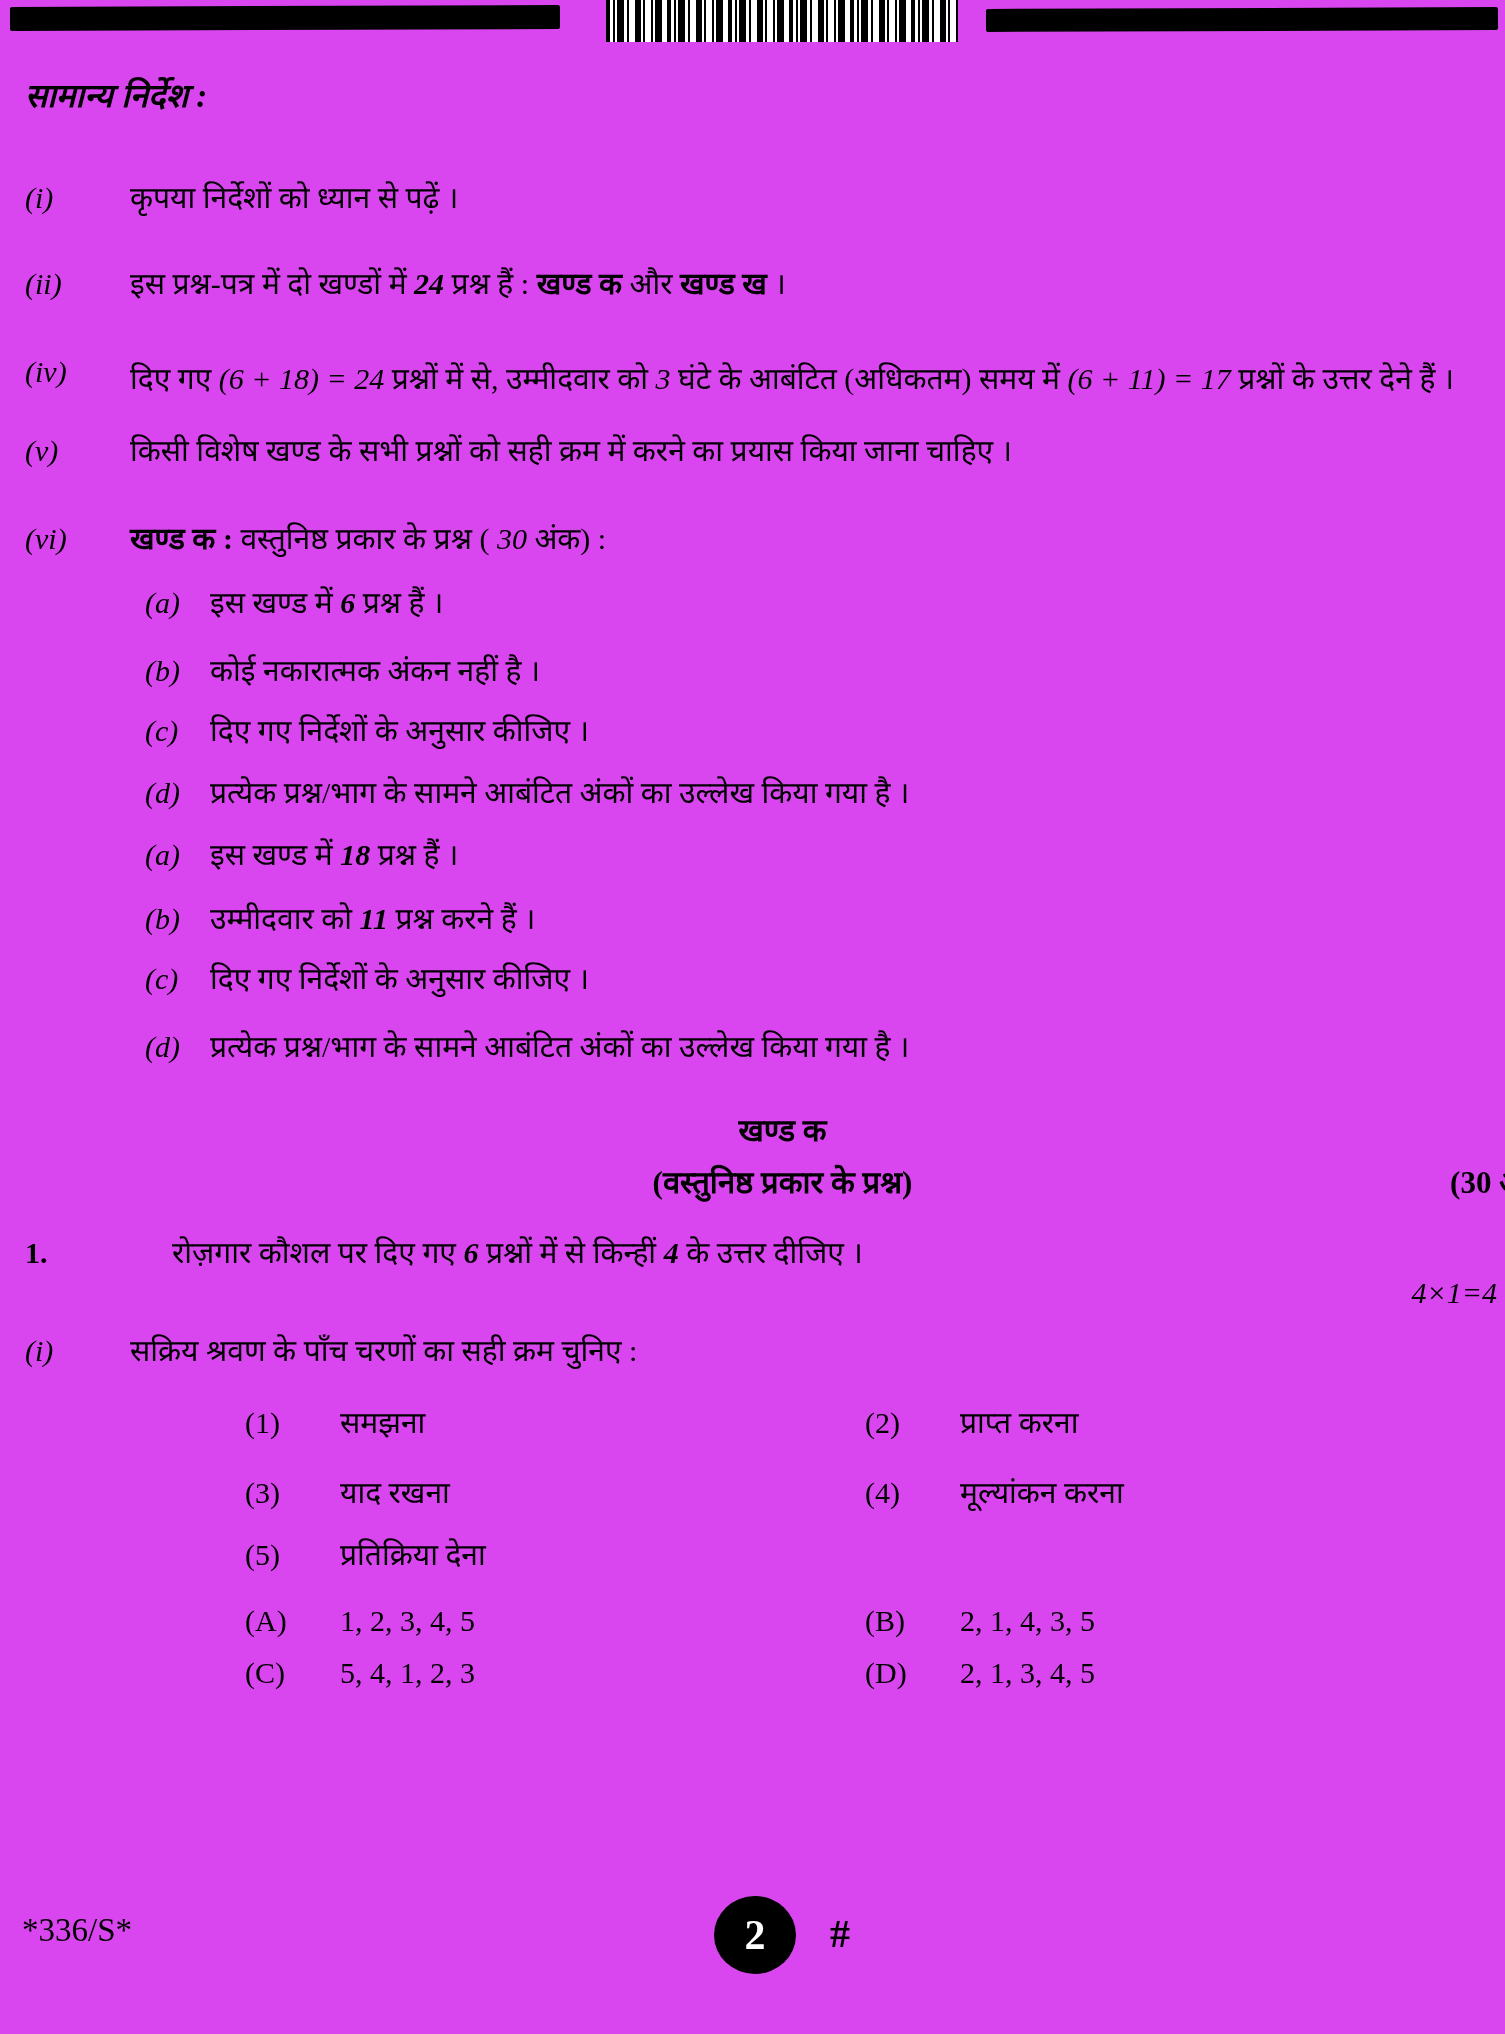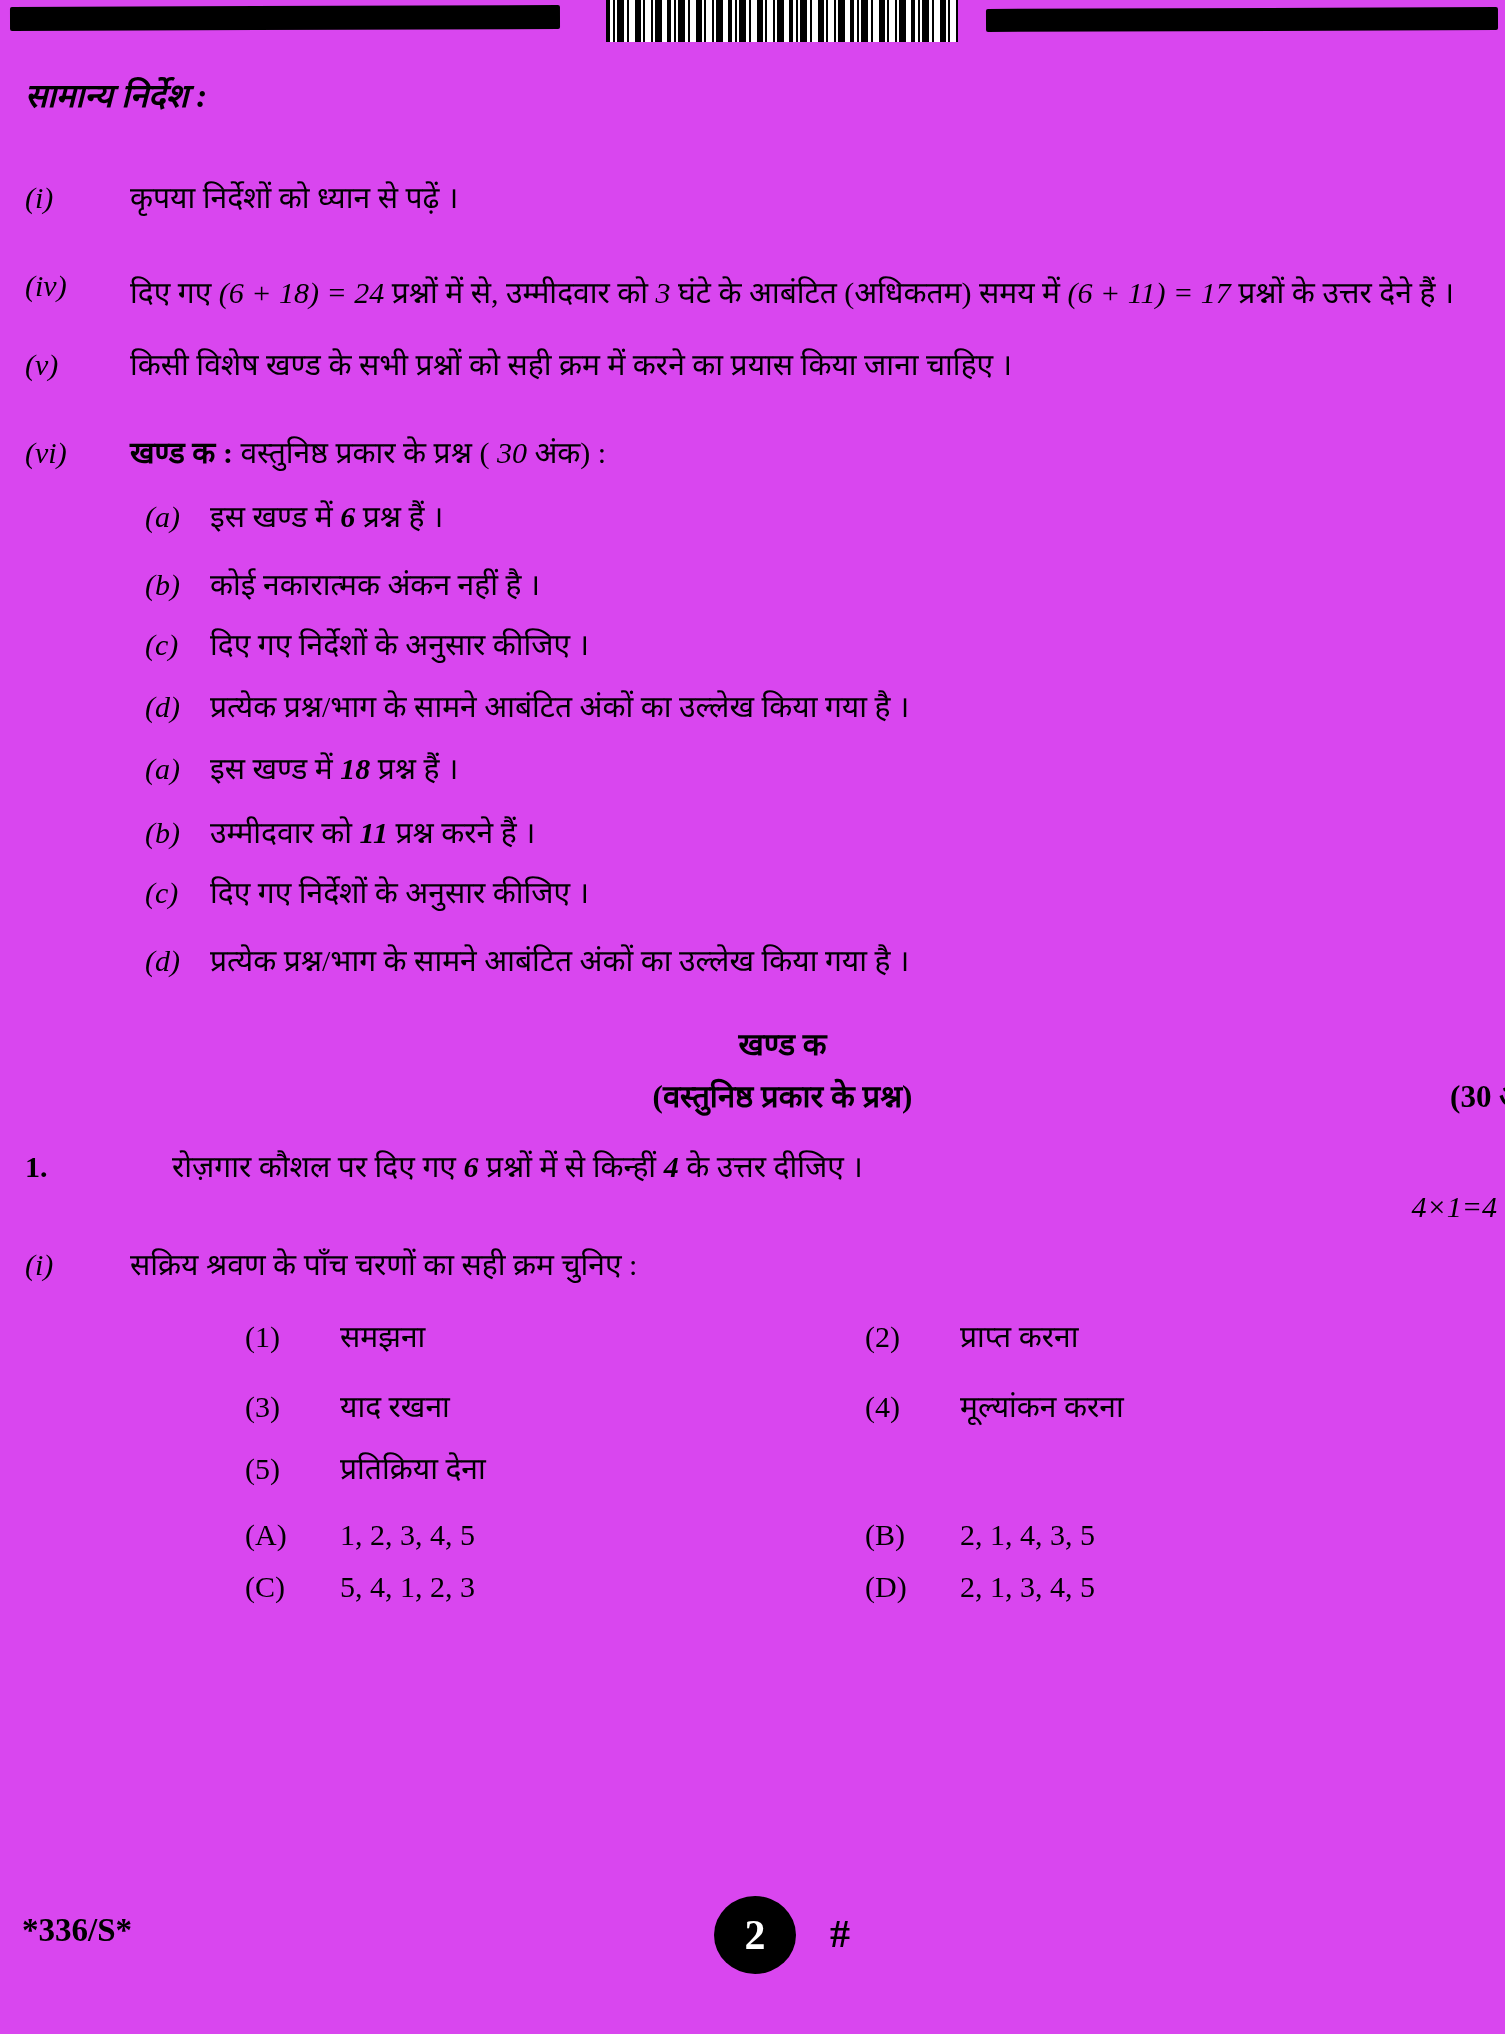--- a/index.html
+++ b/index.html
@@ -34,21 +34,21 @@
 
   .qrow{display:flex;margin-left:25px;margin-right:8px;font-size:30px;line-height:44px;}
   .qrow>.qnum{flex:0 0 105px;font-weight:bold;}
   .qrow>.qtext{flex:1;margin-left:42px;}
   .qrow>.qmarks{flex:0 0 170px;text-align:right;font-style:italic;margin-top:40px;}
 
   .optrow{display:flex;margin-left:245px;font-size:30px;line-height:44px;}
   .optcell{flex:0 0 620px;display:flex;}
   .optcell>.num{flex:0 0 95px;}
 
-  .footer-code{position:absolute;left:22px;top:1912px;font-size:33px;font-weight:bold;}
+  .footer-code{position:absolute;left:22px;top:1912px;font-size:33px;font-weight:normal;}
   .page-badge{position:absolute;left:714px;top:1896px;width:82px;height:78px;background:#000;
               border-radius:50%;display:flex;align-items:center;justify-content:center;}
   .page-badge .pg{color:#fff;font-size:42px;font-weight:bold;}
   .footer-hash{position:absolute;left:830px;top:1910px;font-size:40px;font-weight:bold;}.mt56{margin-top:56px}.mt44{margin-top:44px}.mt42{margin-top:42px}
   .mt40{margin-top:40px}.mt36{margin-top:36px}.mt28{margin-top:28px}.mt26{margin-top:26px}
   .mt24{margin-top:24px}.mt22{margin-top:22px}.mt20{margin-top:20px}.mt18{margin-top:18px}
   .mt16{margin-top:16px}.mt14{margin-top:14px}.mt12{margin-top:8px}.mt8{margin-top:8px}
 </style>
 </head>
 <body>
@@ -57,20 +57,24 @@
 
   <div class="bar bar-left"></div>
   <div class="barcode"></div>
   <div class="bar bar-right"></div>
 
   <div class="title">सामान्य निर्देश :</div>
 
   <div class="irow mt56">
     <span class="num">(i)</span>
     <span class="text"><span>कृपया निर्देशों को ध्यान से पढ़ें ।</span></span>
+  </div>
+  <div class="irow mt42">
+    <span class="num">(ii)</span>
+    <span class="text"><span>इस प्रश्न-पत्र में दो खण्डों में </span><span class="b i">24</span><span> प्रश्न हैं : </span><span class="b">खण्ड क</span><span> और </span><span class="b">खण्ड ख</span><span> ।</span></span>
   </div>
   <div class="irow mt44 lh2">
     <span class="num">(iv)</span>
     <span class="text"><span>दिए गए </span><span class="i">(6 + 18) = 24</span><span> प्रश्नों में से, उम्मीदवार को </span><span class="i">3</span><span> घंटे के आबंटित </span><span>(अधिकतम)</span><span> समय में </span><span class="i">(6 + 11) = 17</span><span> प्रश्नों के उत्तर देने हैं ।</span></span>
   </div>
   <div class="irow mt22">
     <span class="num">(v)</span>
     <span class="text"><span>किसी विशेष खण्ड के सभी प्रश्नों को सही क्रम में करने का प्रयास किया जाना चाहिए ।</span></span>
   </div>
   <div class="irow mt44">

